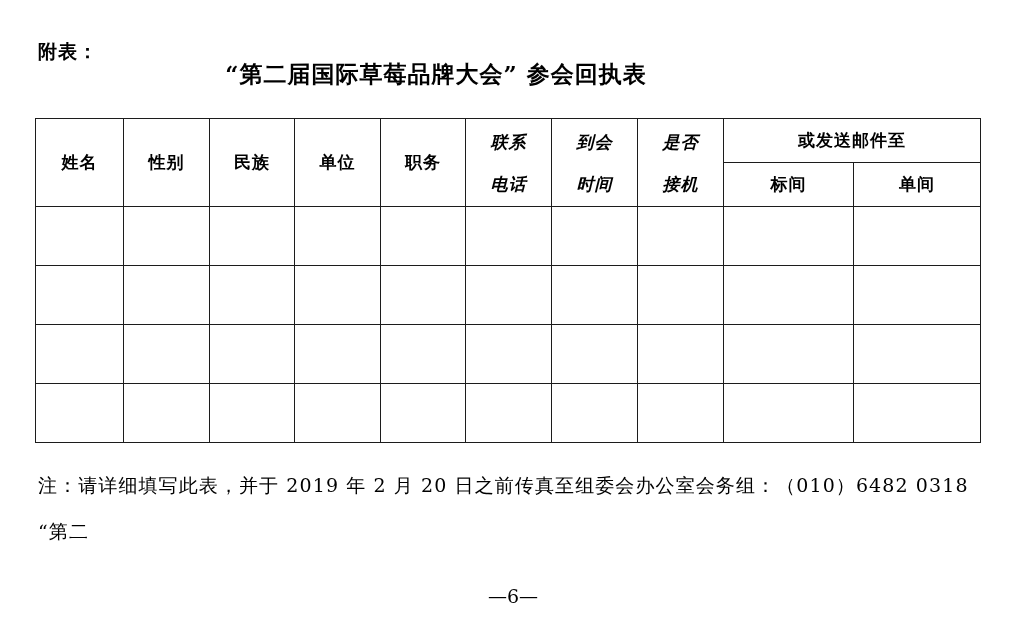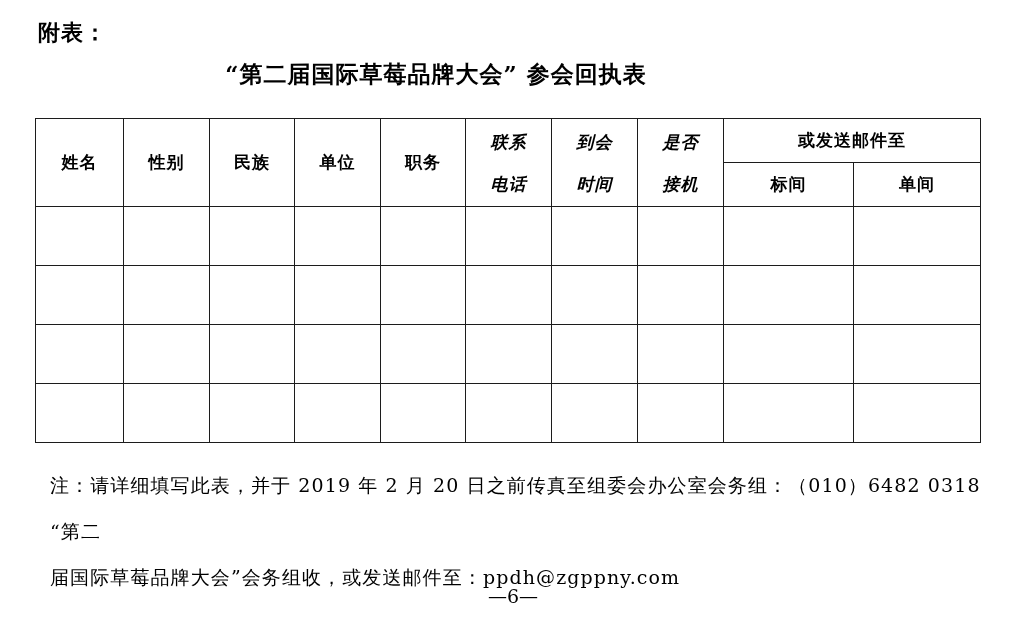--- a/index.html
+++ b/index.html
@@ -6,22 +6,22 @@
   html, body { margin: 0; padding: 0; }
   body {
     width: 1026px; height: 628px;
     background: #ffffff;
     color: #000000;
     font-family: "DejaVu Serif", "Liberation Serif", serif;
     position: relative;
     overflow: hidden;
   }
   .attach-label {
-    position: absolute; left: 38px; top: 18px;
-    font-size: 22px; font-weight: bold;
+    position: absolute; left: 38px; top: 39px;
+    font-size: 19px; font-weight: bold;
     letter-spacing: 1px;
     text-align: center;
   }
   .doc-title {
     position: absolute; left: 0; top: 59px; width: 872px;
     margin: 0; text-align: center;
     font-size: 23px; font-weight: bold;
     letter-spacing: 1px;
   }
   table.reply-form {
@@ -46,21 +46,20 @@
     font-style: italic;
   }
   .reply-form thead tr.head-top { height: 44px; }
   .reply-form thead tr.head-sub { height: 44px; }
   .reply-form tbody tr { height: 59px; }
   .note-block {
     position: absolute; left: 38px; top: 462px; width: 952px;
     font-size: 19px;
     line-height: 46px;
     letter-spacing: 1.1px;
-    margin-left: 12px;
   }
   .page-number {
     position: absolute; left: 0; top: 585px; width: 1026px;
     text-align: center;
     font-size: 19px;
   }
 </style>
 </head>
 <body>
 
@@ -150,18 +149,17 @@
           <td></td>
           <td></td>
           <td></td>
           <td></td>
       </tr>
     </tbody>
   </table>
 
   <div class="note-block">
     <div>注：请详细填写此表，并于 2019 年 2 月 20 日之前传真至组委会办公室会务组：（010）6482 0318 “第二</div>
-    <div>届国际草莓品牌大会”会务组收，或发送邮件至：ppdh@zgppny.com</div>
   </div>
 
   <div class="page-number">—6—</div>
 
 </div>
 
 </body></html>

